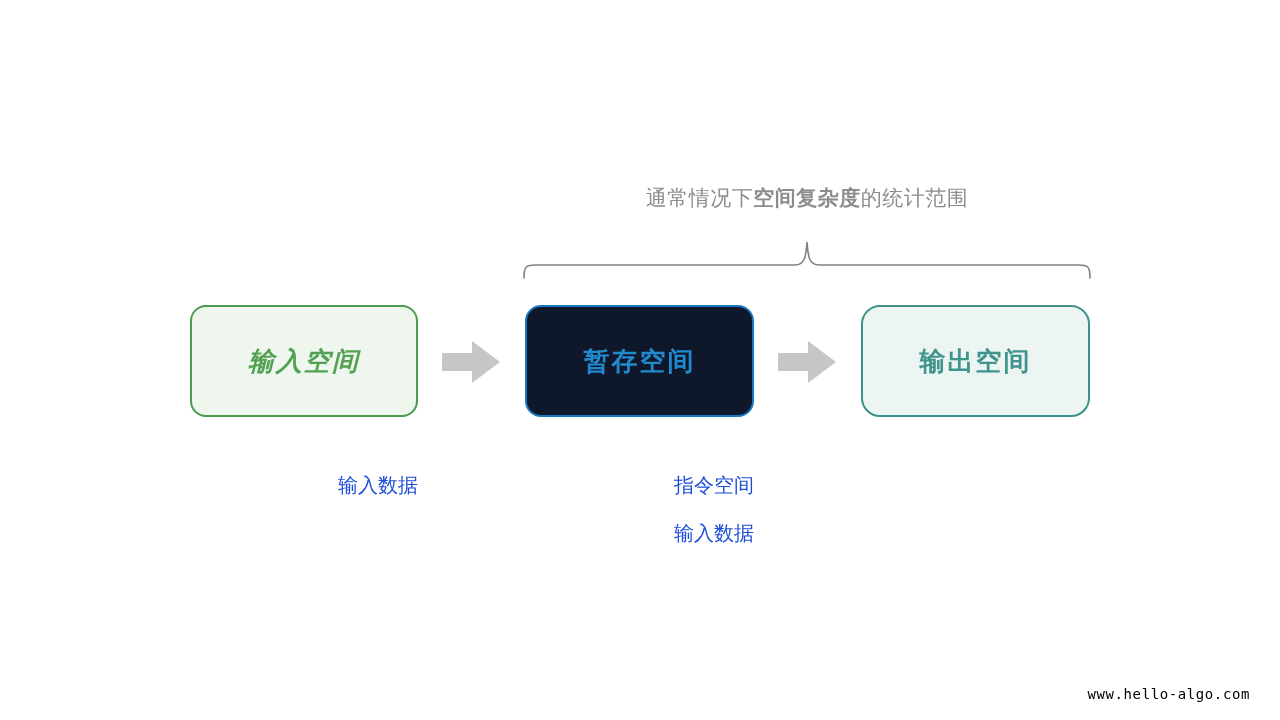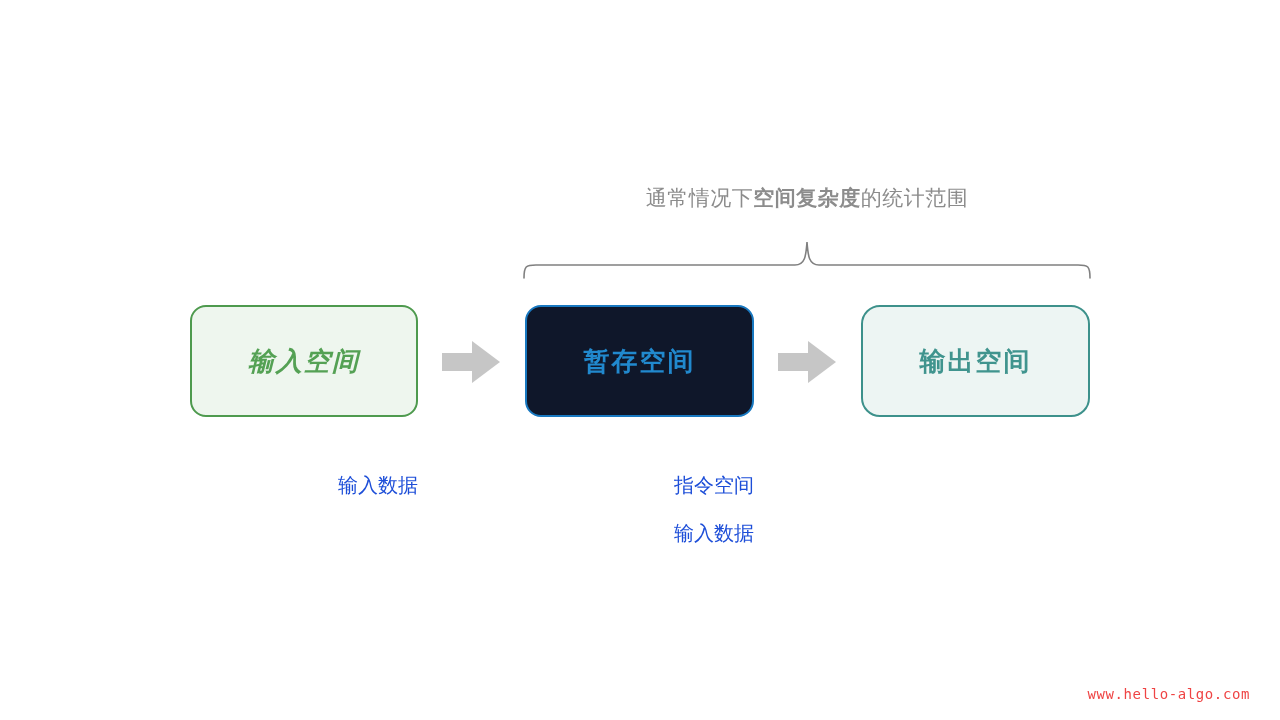--- a/index.html
+++ b/index.html
@@ -125,21 +125,21 @@
   .caption-buffer { left: 525px; width: 229px; }
   .caption-output { left: 861px; width: 229px; }
 
   
   .watermark {
     position: absolute;
     right: 30px;
     bottom: 18px;
     font-family: "DejaVu Sans Mono", "Liberation Mono", monospace;
     font-size: 14px;
-    color: #ef4444;
+    color: #000000;
     letter-spacing: 0.6px;
   }
 </style>
 </head>
 <body>
 
 <div id="canvas">
 
   <div class="brace-caption">
     <span class="brace-caption-inner">

